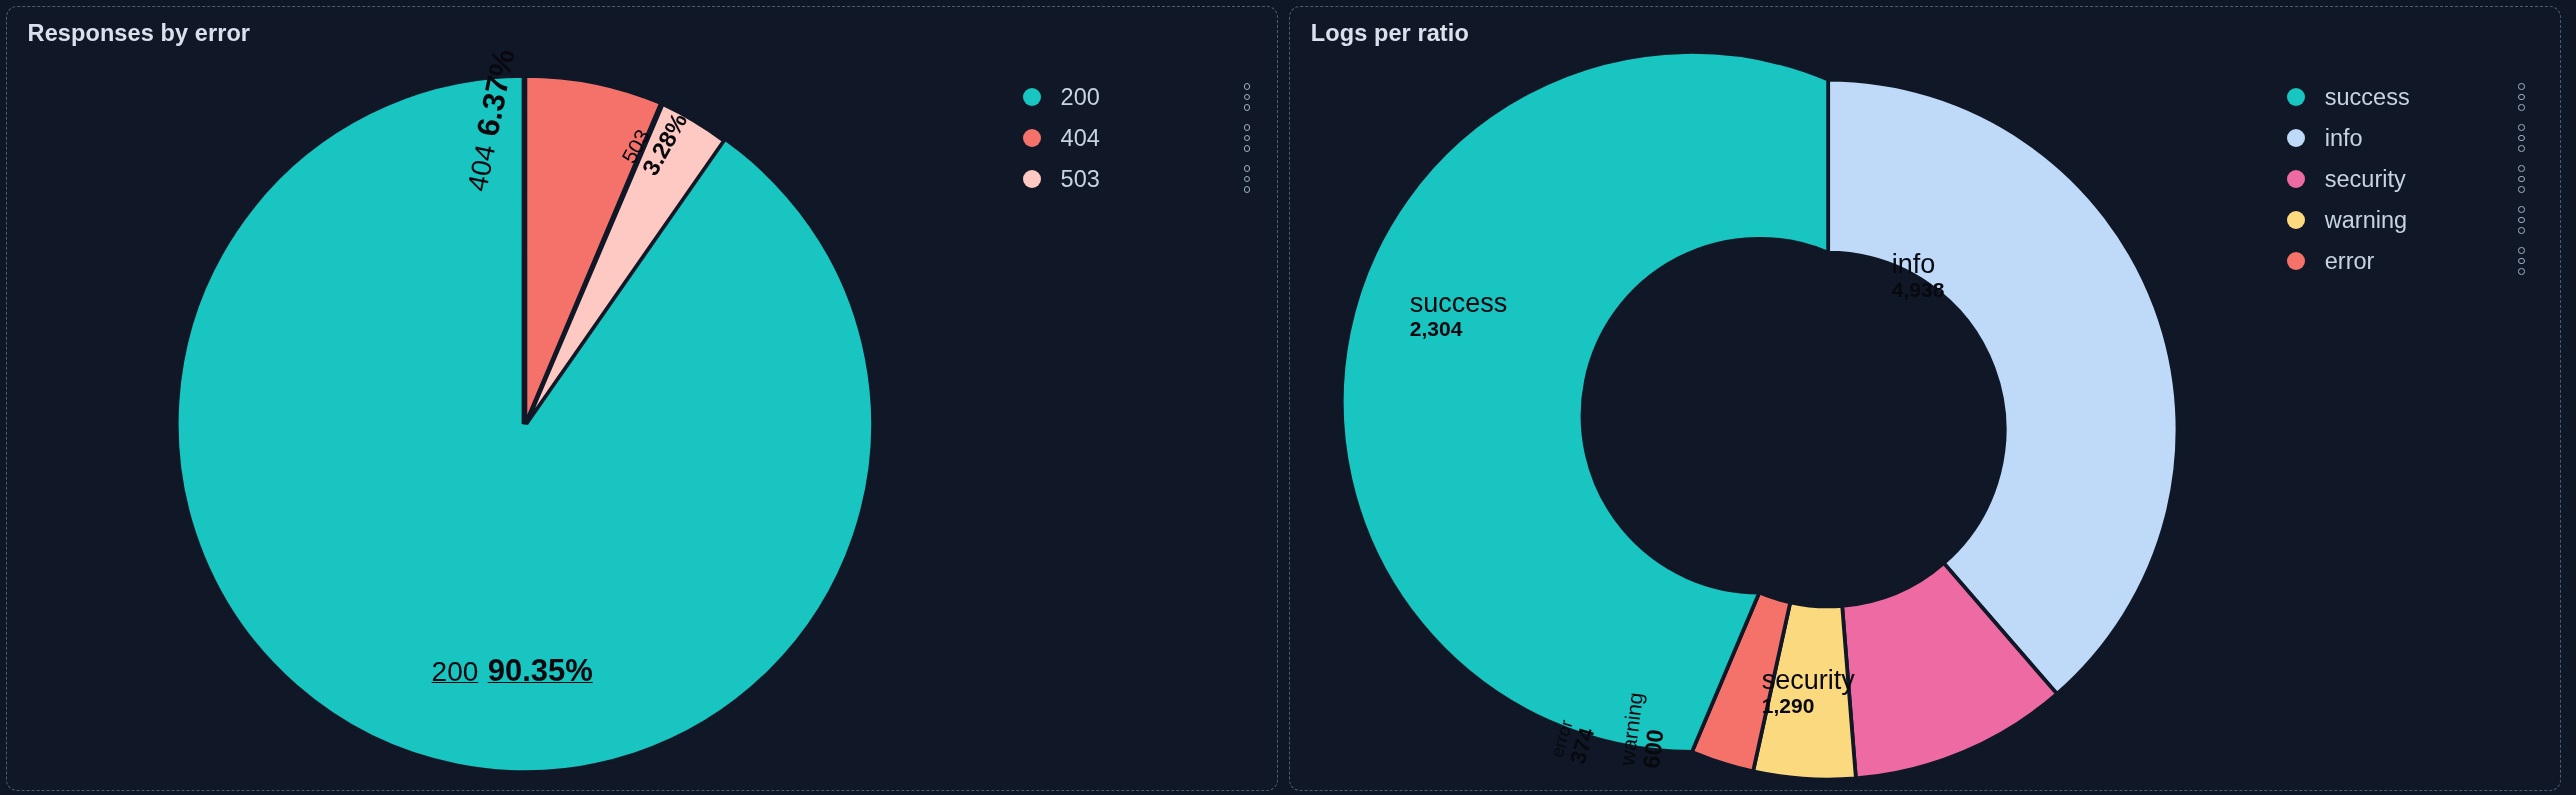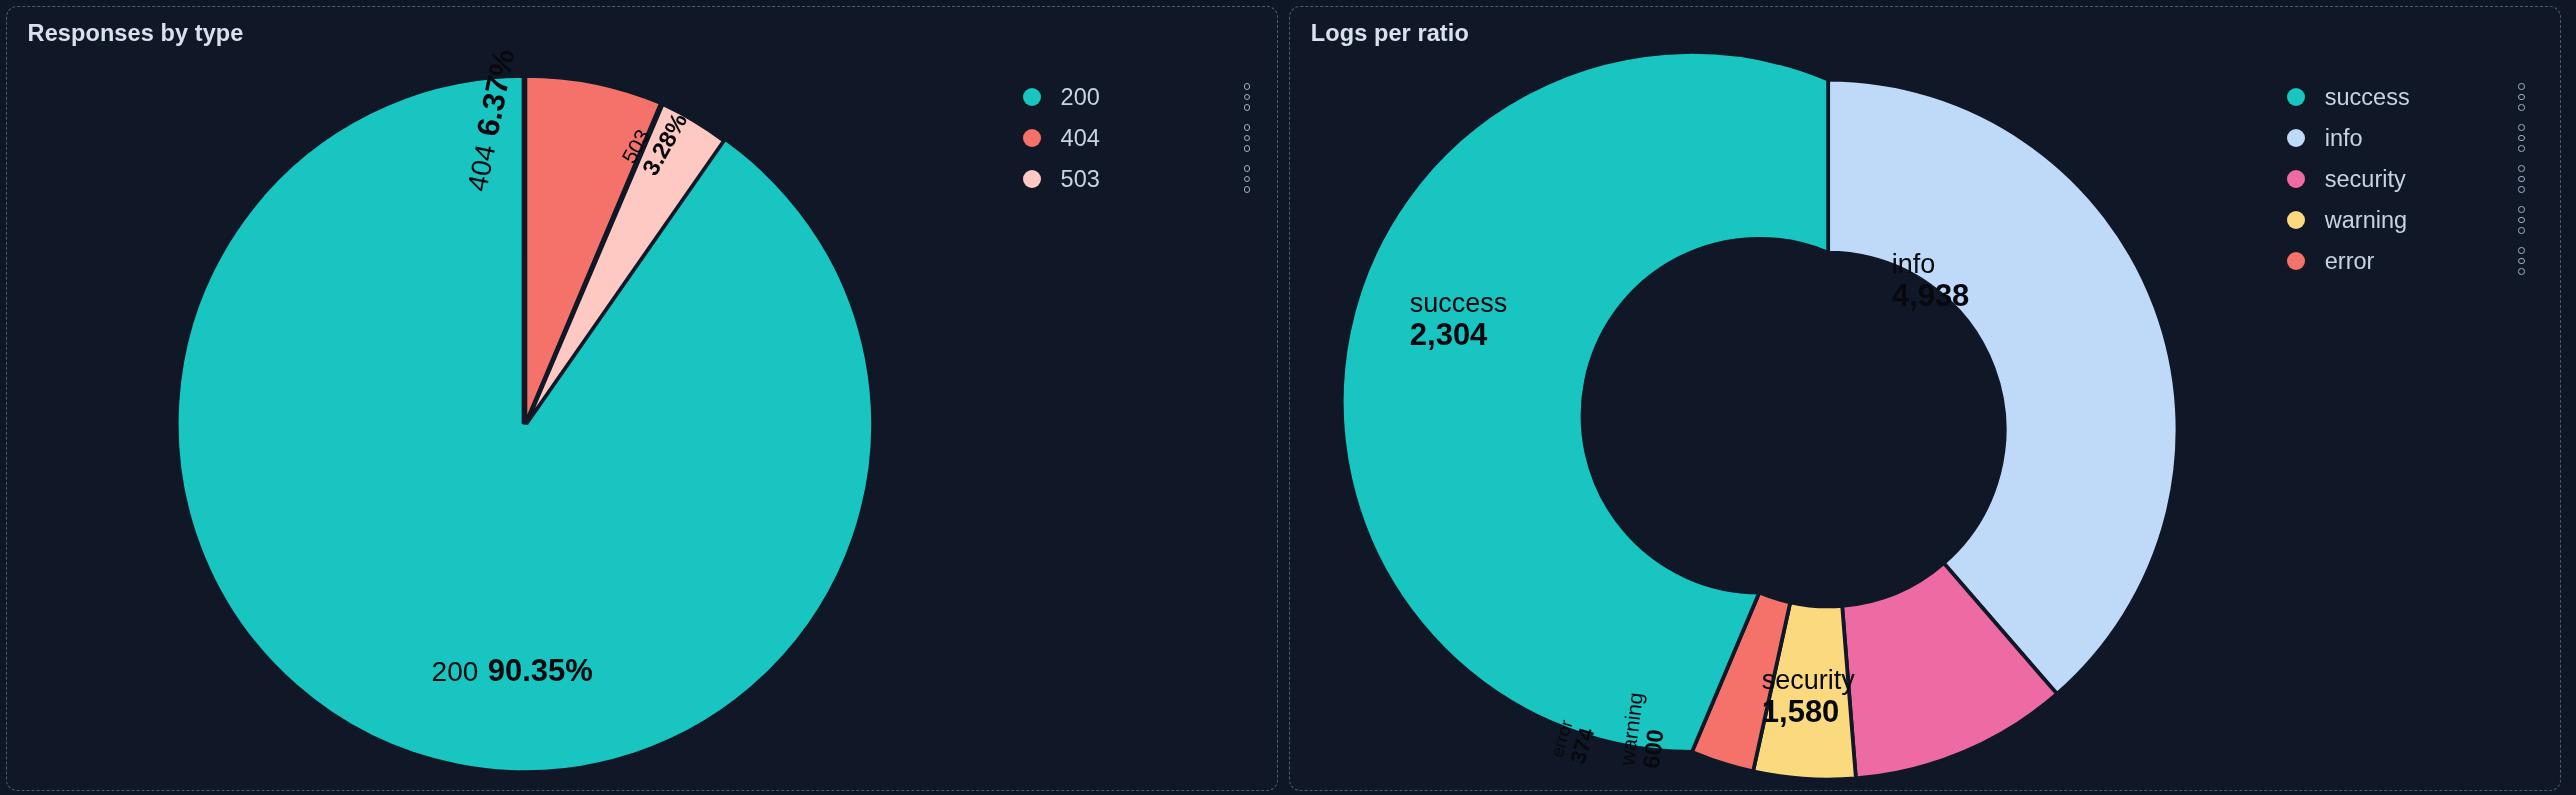--- a/index.html
+++ b/index.html
@@ -86,50 +86,50 @@
   
   .slice-label{
     position:absolute;
     color:#07090F;
     line-height:1.08;
     white-space:nowrap;
     pointer-events:none;
     text-align:left;
   }
   .slice-label .nm{ font-size:27px; font-weight:400; display:block;}
-  .slice-label .vl{ font-size:31px; font-weight:bold; display:block;}
+  .slice-label .vl{ font-size:21px; font-weight:bold; display:block;}
   .slice-label.inline .nm,
   .slice-label.inline .vl{ display:inline; }
   .slice-label.inline .nm{ font-size:28px; }
   .slice-label.inline .vl{ font-size:31px; margin-left:9.4px; }
   .slice-label.small .nm{ font-size:21px; }
   .slice-label.small .vl{ font-size:23.5px; }
   .slice-label.tiny .nm{ font-size:18px; }
   .slice-label.tiny .vl{ font-size:21.6px; }
 </style>
 </head>
 <body>
 
 <div class="board">
 
   <section class="panel panel-left">
-    <div class="panel-header">Responses by type</div>
+    <div class="panel-header">Responses by error</div>
 
     <div class="viz">
       <svg width="1272" height="785" viewBox="0 0 1352 834">
 
         <path fill="#18C5C0" stroke="#101827" stroke-width="4" d="M 549 443 L 694 102 A 370 370 0 1 1 549 73 Z"></path>
 
         <path fill="#F4726A" stroke="#101827" stroke-width="4" d="M 551 443 L 551 73 A 370 370 0 0 1 695 102 Z"></path>
 
         <path fill="#FDC9C2" stroke="#101827" stroke-width="4" d="M 552 443 L 697 103 A 370 370 0 0 1 762 142 Z"></path>
       </svg>
     </div>
 
-    <div class="slice-label inline" style="left:425px;top:647px;">
+    <div class="slice-label inline" style="left:425px;top:647px;text-decoration:underline;">
       <span class="nm">200</span><span class="vl">90.35%</span>
     </div>
 
     <div class="slice-label inline" style="left:469px;top:167px;transform:rotate(-78.5deg);transform-origin:left center;">
       <span class="nm">404</span><span class="vl">6.37%</span>
     </div>
 
     <div class="slice-label small" style="left:632px;top:137px;transform:rotate(-61deg);transform-origin:left center;">
       <span class="nm">503</span>
       <span class="vl">3.28%</span>
@@ -191,21 +191,21 @@
       <span class="vl">2,304</span>
     </div>
 
     <div class="slice-label" style="left:602px;top:243px;">
       <span class="nm">info</span>
       <span class="vl">4,938</span>
     </div>
 
     <div class="slice-label" style="left:472px;top:659px;">
       <span class="nm">security</span>
-      <span class="vl">1,580</span>
+      <span class="vl">1,290</span>
     </div>
 
     <div class="slice-label small" style="left:350px;top:736px;transform:rotate(-83deg);transform-origin:left center;">
       <span class="nm">warning</span>
       <span class="vl">600</span>
     </div>
 
     <div class="slice-label tiny" style="left:278px;top:732px;transform:rotate(-73deg);transform-origin:left center;">
       <span class="nm">error</span>
       <span class="vl">374</span>

